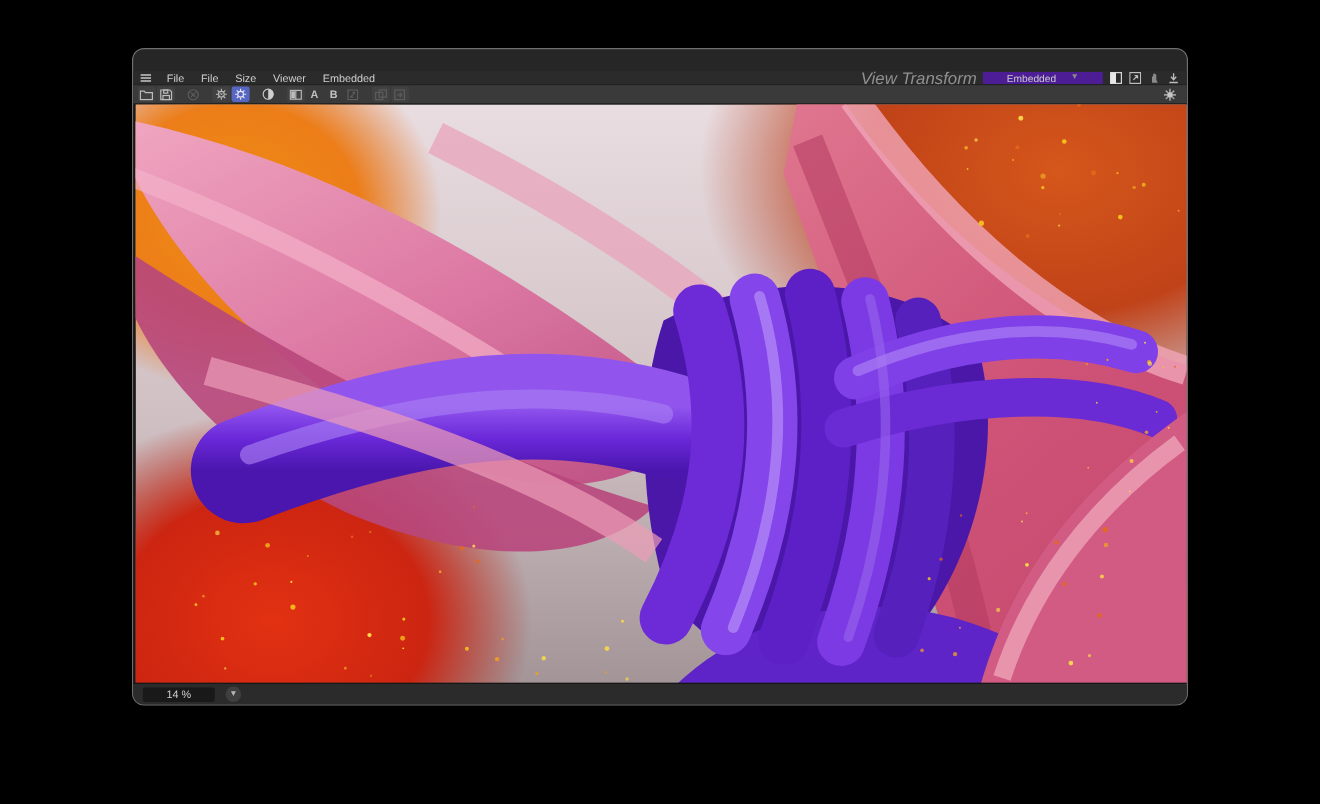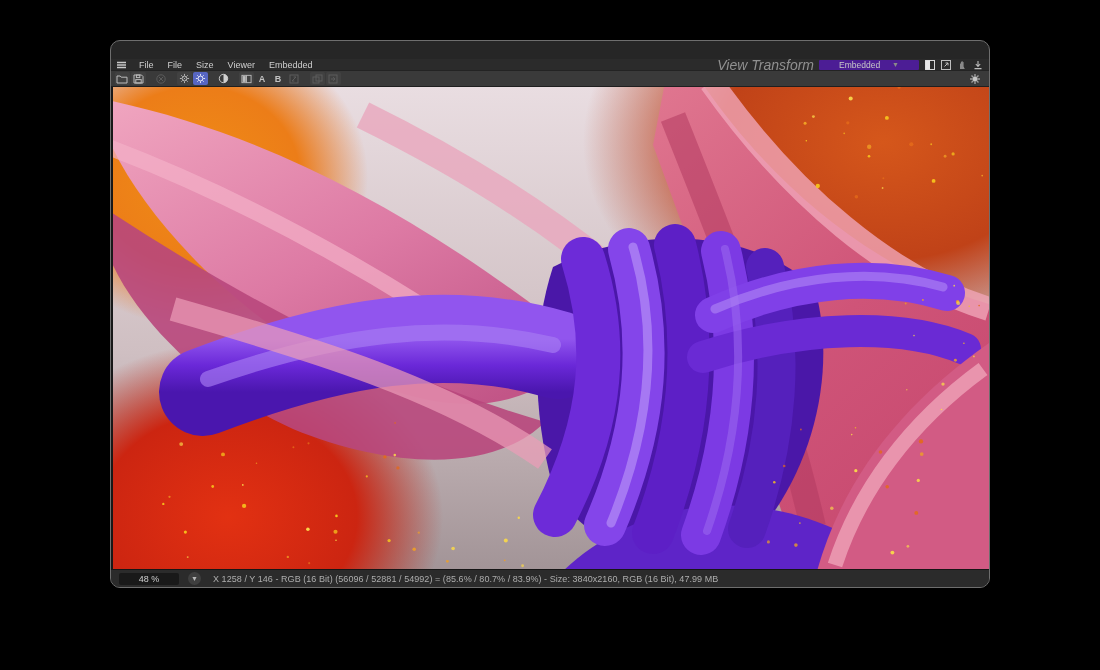--- a/index.html
+++ b/index.html
@@ -355,19 +355,18 @@
             <circle cx="392.8" cy="453.5" r="1.99" fill="#f9d84a" opacity="0.93"></circle>
             <circle cx="405.8" cy="430.7" r="1.20" fill="#f9d84a" opacity="0.92"></circle>
             <circle cx="334.4" cy="474.3" r="1.40" fill="#f0a024" opacity="0.80"></circle>
             <circle cx="301.2" cy="462.3" r="1.77" fill="#f0a024" opacity="0.89"></circle>
             <circle cx="391.7" cy="473.3" r="0.88" fill="#f0a024" opacity="0.85"></circle>
           </g>
       </svg>
     </div>
 
     <div class="statusbar">
-      <span class="zoombox">48 %</span>
+      <span class="zoombox">14 %</span>
       <span class="zoom-drop">▼</span>
-      <span class="statusinfo">X 1258 / Y 146 - RGB (16 Bit) (56096 / 52881 / 54992) = (85.6% / 80.7% / 83.9%) - Size: 3840x2160, RGB (16 Bit), 47.99 MB</span>
     </div>
 
   </div>
 </div>
 
 </body></html>

